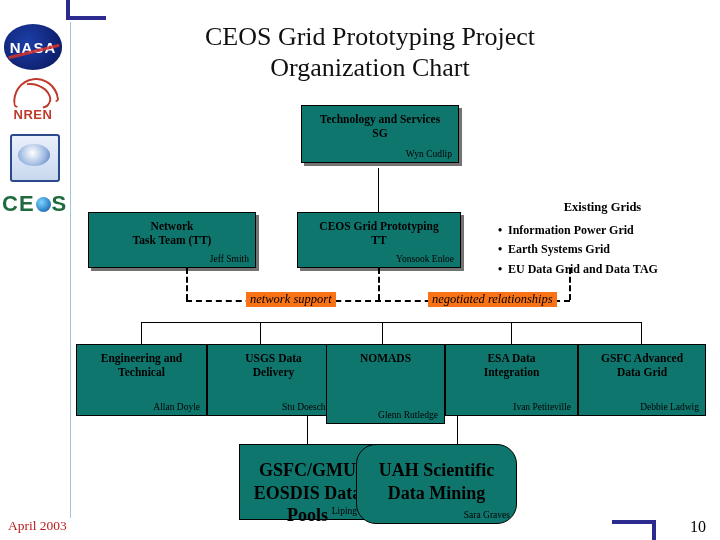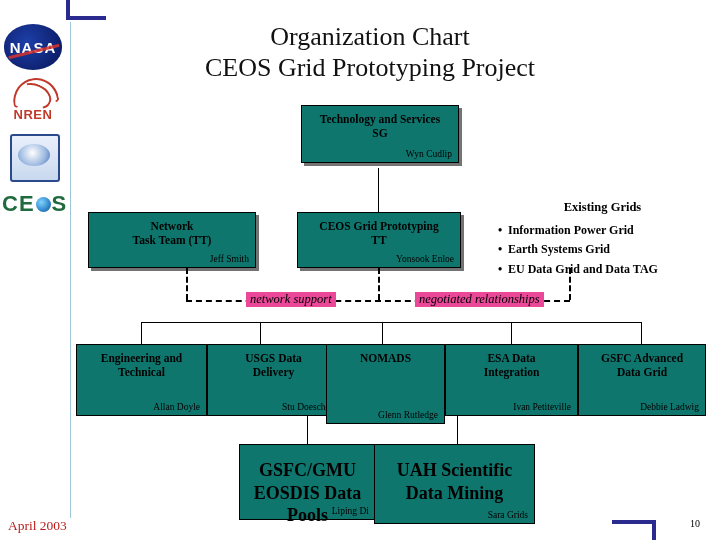--- a/index.html
+++ b/index.html
@@ -241,35 +241,35 @@
     text-align: center;
     flex: 0 0 16px;
   }
 
   
   .dash-label {
     position: absolute;
     font-style: italic;
     font-size: 12.5px;
     color: #000000;
-    background: #ec4899;
+    background: #f97316;
     padding: 0 4px;
   }
 
   
   .footer-date {
     position: absolute;
     left: 8px; top: 518px;
     font-size: 13.5px;
     color: #b91c1c;
   }
   .footer-page {
     position: absolute;
     left: 690px; top: 518px;
-    font-size: 10px;
+    font-size: 16px;
     color: #000000;
   }
 </style>
 </head>
 <body>
 
 <div class="slide">
 
   <div class="corner-bar-v"></div>
   <div class="corner-bar-h"></div>
@@ -286,22 +286,22 @@
     </div>
     <div class="nasa-seal"></div>
     <div class="ceos-logo">
       <span>CE</span>
         <span class="ceos-globe"></span>
         <span>S</span>
     </div>
   </div>
 
   <div class="title">
+    <div>CEOS Grid Prototyping Project</div>
     <div>Organization Chart</div>
-    <div>CEOS Grid Prototyping Project</div>
   </div>
 
   <div class="line" style="left:378px; top:168px; width:1px; height:44px;"></div>
 
   <div class="dash-v" style="left:186px; top:268px; height:32px;"></div>
   <div class="dash-h" style="left:186px; top:300px; width:384px;"></div>
   <div class="dash-v" style="left:378px; top:268px; height:32px;"></div>
   <div class="dash-v" style="left:569px; top:268px; height:32px;"></div>
 
   <div class="line" style="left:141px; top:322px; width:500px; height:1px;"></div>
@@ -348,21 +348,21 @@
       <span class="bullet-dot">•</span>
       <span>Earth Systems Grid</span>
     </div>
     <div class="bullet-row">
       <span class="bullet-dot">•</span>
       <span>EU Data Grid and Data TAG</span>
     </div>
   </div>
 
   <div class="dash-label" style="left:246px; top:292px;">network support</div>
-  <div class="dash-label" style="left:415px; top:292px;">negotiated relationships</div>
+  <div class="dash-label" style="left:428px; top:292px;">negotiated relationships</div>
 
   <div class="box" style="left:76px; top:344px; width:131px; height:72px;">
     <div class="box-title">
       <div>Engineering and</div>
       <div>Technical</div>
     </div>
     <div class="box-name">Allan Doyle</div>
   </div>
 
   <div class="box" style="left:207px; top:344px; width:133px; height:72px;">
@@ -398,24 +398,24 @@
   </div>
 
   <div class="box" style="left:239px; top:444px; width:137px; height:76px;">
     <div class="box-title lg" style="padding-top:14px;">
       <div>GSFC/GMU</div>
       <div>EOSDIS Data Pools</div>
     </div>
     <div class="box-name">Liping Di</div>
   </div>
 
-  <div class="box" style="left:374px; top:444px; width:161px; height:80px;">
+  <div class="box" style="left:356px; top:444px; width:161px; height:80px;border-radius:20px;">
     <div class="box-title lg" style="padding-top:14px;">
       <div>UAH Scientific</div>
       <div>Data Mining</div>
     </div>
-    <div class="box-name">Sara Grids</div>
+    <div class="box-name">Sara Graves</div>
   </div>
 
   <div class="footer-date">April 2003</div>
   <div class="footer-page">10</div>
 
 </div>
 
 </body></html>

